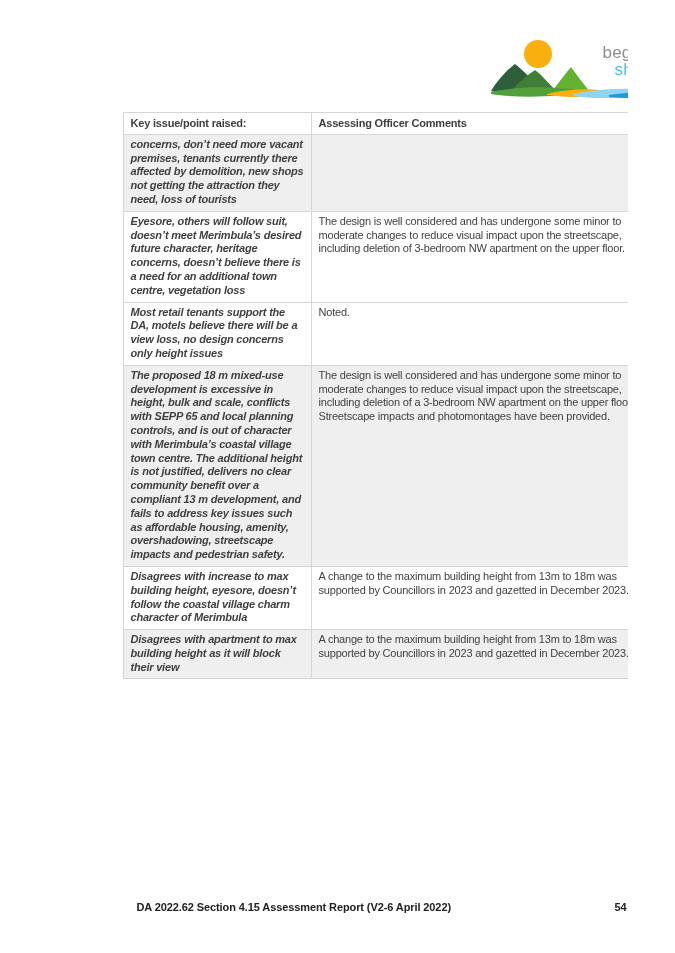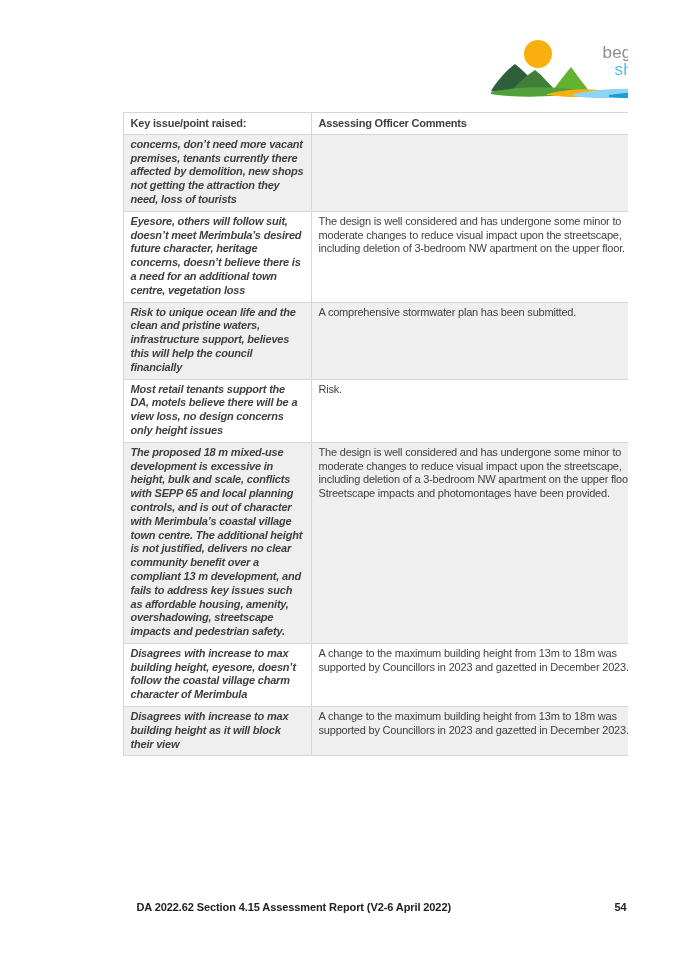--- a/index.html
+++ b/index.html
@@ -93,42 +93,38 @@
   <tr class="shaded">
     <td class="issue-cell">concerns, don’t need more vacant premises, tenants currently there affected by demolition, new shops not getting the attraction they need, loss of tourists</td>
     <td class="comment-cell"></td>
   </tr>
 
   <tr>
     <td class="issue-cell">Eyesore, others will follow suit, doesn’t meet Merimbula’s desired future character, heritage concerns, doesn’t believe there is a need for an additional town centre, vegetation loss</td>
     <td class="comment-cell">The design is well considered and has undergone some minor to moderate changes to reduce visual impact upon the streetscape, including deletion of 3-bedroom NW apartment on the upper floor.</td>
   </tr>
 
-  <tr class="shaded">
-    <td class="issue-cell">Risk to unique ocean life and the clean and pristine waters, infrastructure support, believes this will help the council financially</td>
-    <td class="comment-cell">A comprehensive stormwater plan has been submitted.</td>
-  </tr>
 
   <tr>
     <td class="issue-cell">Most retail tenants support the DA, motels believe there will be a view loss, no design concerns only height issues</td>
-    <td class="comment-cell">Risk.</td>
+    <td class="comment-cell">Noted.</td>
   </tr>
 
   <tr class="shaded">
     <td class="issue-cell">The proposed 18 m mixed-use development is excessive in height, bulk and scale, conflicts with SEPP 65 and local planning controls, and is out of character with Merimbula’s coastal village town centre. The additional height is not justified, delivers no clear community benefit over a compliant 13 m development, and fails to address key issues such as affordable housing, amenity, overshadowing, streetscape impacts and pedestrian safety.</td>
     <td class="comment-cell">The design is well considered and has undergone some minor to moderate changes to reduce visual impact upon the streetscape, including deletion of a 3-bedroom NW apartment on the upper floor. Streetscape impacts and photomontages have been provided.</td>
   </tr>
 
   <tr>
     <td class="issue-cell">Disagrees with increase to max building height, eyesore, doesn’t follow the coastal village charm character of Merimbula</td>
     <td class="comment-cell">A change to the maximum building height from 13m to 18m was supported by Councillors in 2023 and gazetted in December 2023.</td>
   </tr>
 
   <tr class="shaded">
-    <td class="issue-cell">Disagrees with increase to max building height as it will block their view</td>
+    <td class="issue-cell">Disagrees with apartment to max building height as it will block their view</td>
     <td class="comment-cell">A change to the maximum building height from 13m to 18m was supported by Councillors in 2023 and gazetted in December 2023.</td>
   </tr>
 
 </tbody>
   </table>
 
   <div class="footer">
     <span>DA 2022.62 Section 4.15 Assessment Report (V2-6 April 2022)</span>
     <span>54</span>
   </div>

